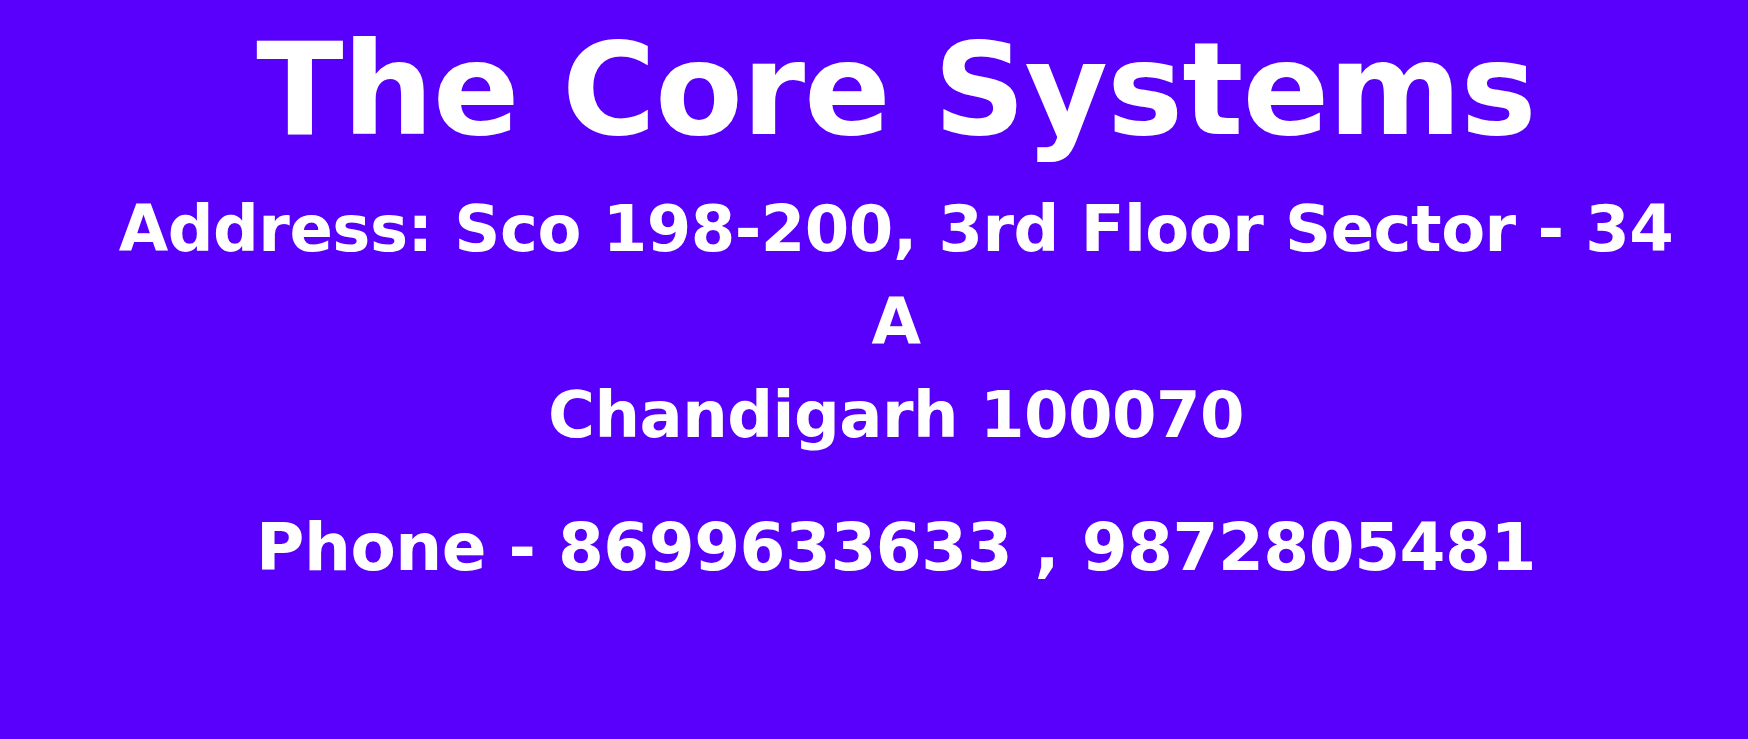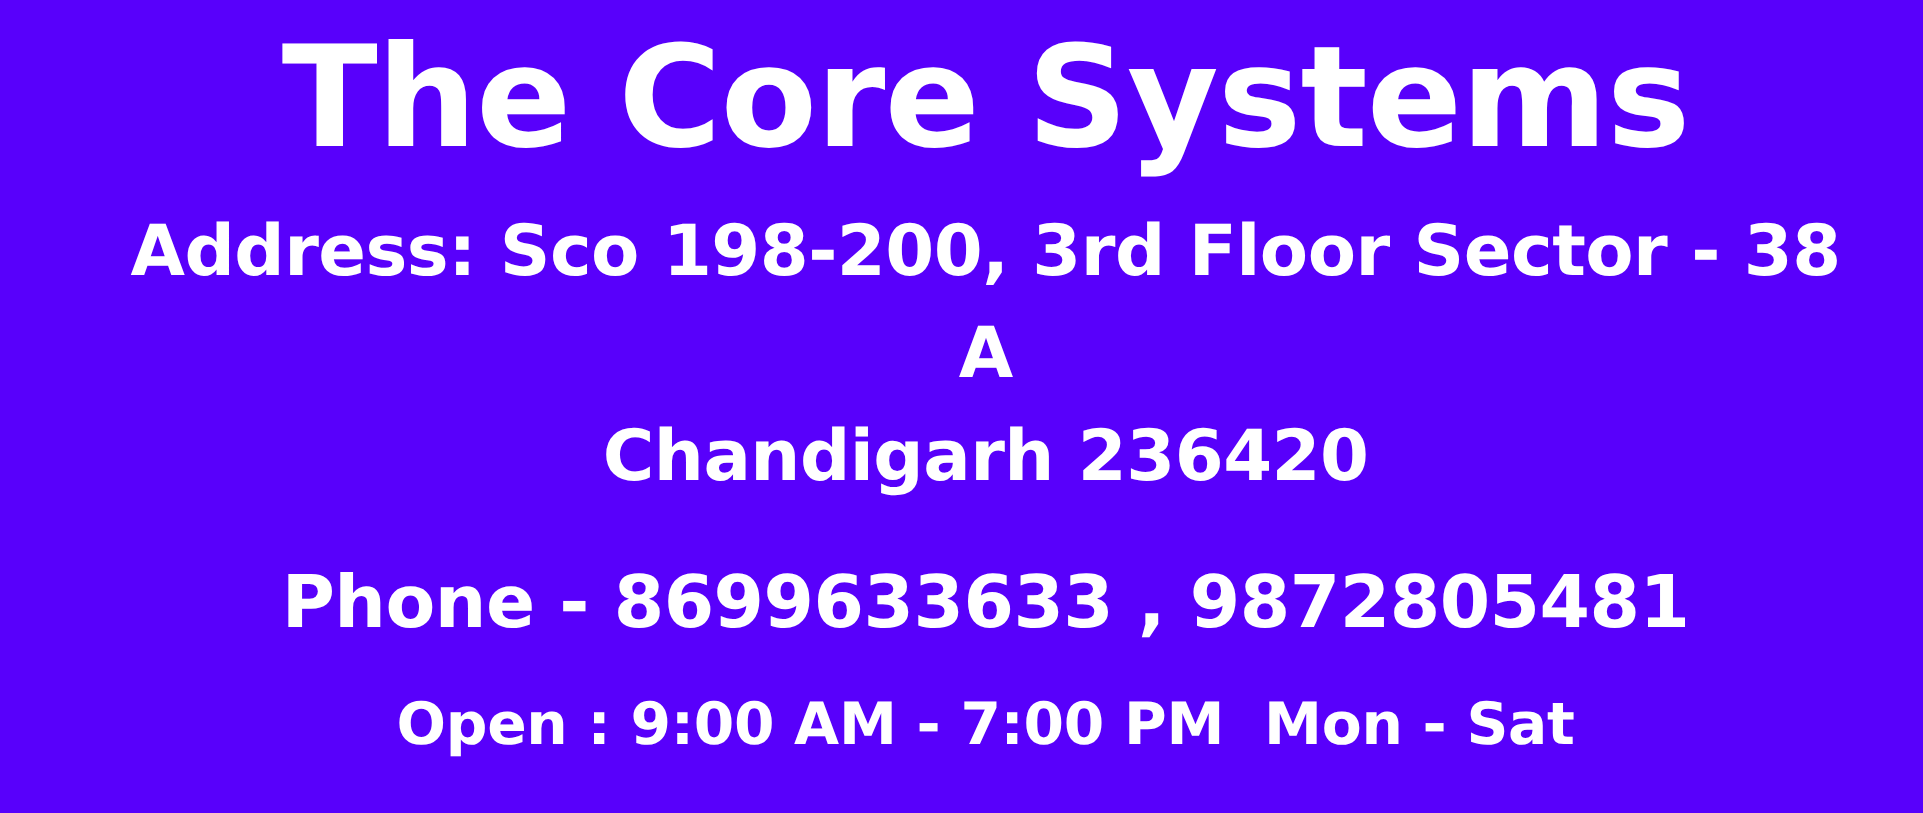--- a/index.html
+++ b/index.html
@@ -83,21 +83,20 @@
   }
 </style>
 </head>
 <body>
 
 <div class="banner">
 
   <h1 class="company-title">The Core Systems</h1>
 
   <div class="address-block">
-    <p class="address-line">Address: Sco 198-200, 3rd Floor Sector - 38 A</p>
-    <p class="address-line">Chandigarh 236420</p>
+    <p class="address-line">Address: Sco 198-200, 3rd Floor Sector - 34 A</p>
+    <p class="address-line">Chandigarh 100070</p>
   </div>
 
   <p class="phone-line">Phone - 8699633633 , 9872805481</p>
 
-  <p class="hours-line">Open : 9:00 AM - 7:00 PM  Mon - Sat</p>
 
 </div>
 
 </body></html>

